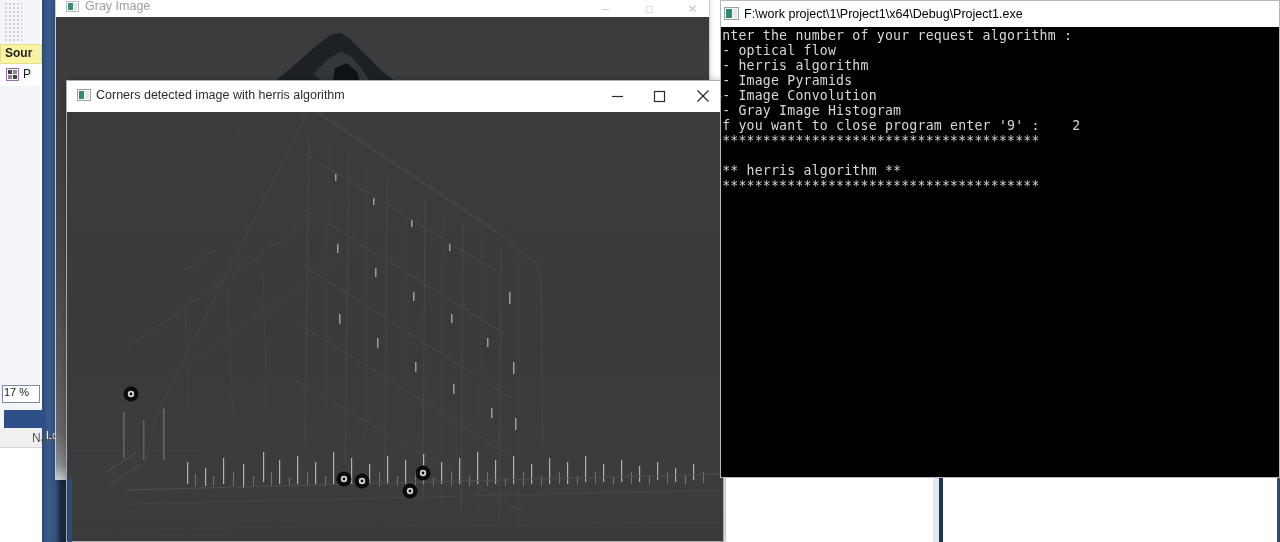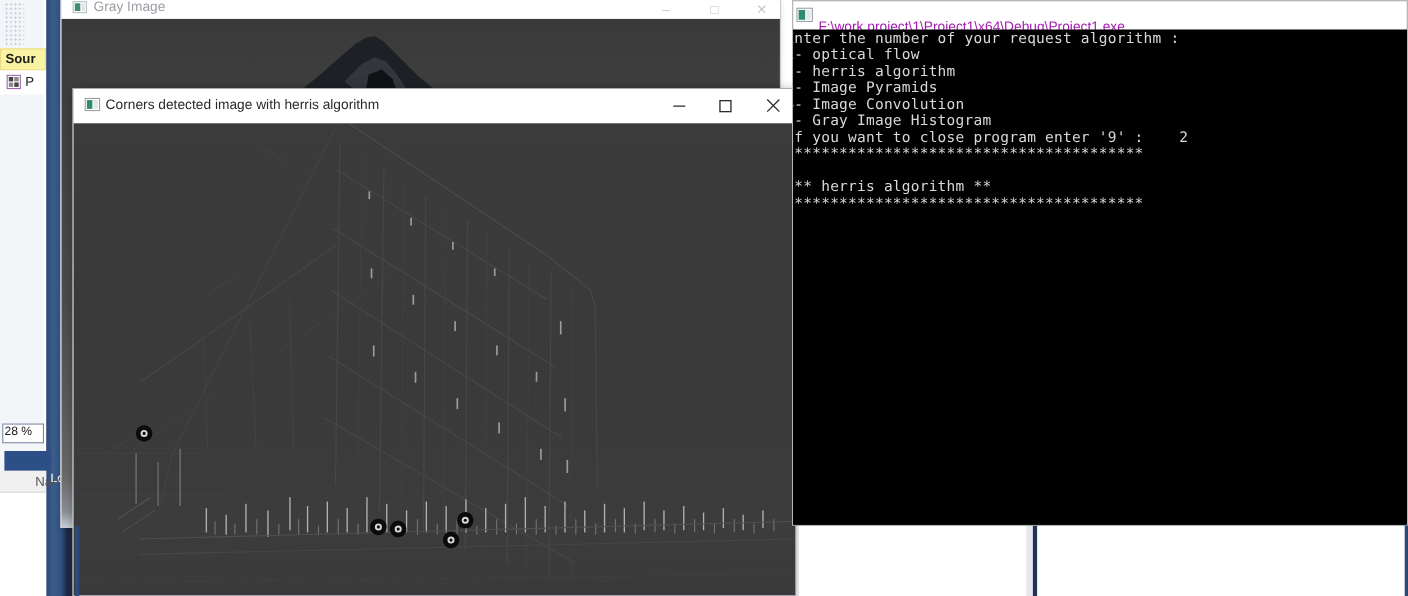--- a/index.html
+++ b/index.html
@@ -92,21 +92,21 @@
   #corner-canvas svg{display:block;}
 
   
   #console-window{left:720px;top:0;width:560px;height:478px;
     background:#000000;border:1px solid #b4b7bb;box-sizing:border-box;}
   #console-titlebar{left:721px;top:1px;width:558px;height:26px;background:#ffffff;}
   #console-icon{left:724px;top:7px;width:15px;height:13px;background:#ffffff;
     border:1px solid #9aa0a6;box-sizing:border-box;}
   #console-icon .gl{position:absolute;left:1px;top:1px;width:6px;height:9px;background:#2e8b6b;}
   #console-icon .gr{position:absolute;left:8px;top:1px;width:4px;height:9px;background:#e3e6ea;}
-  #console-title{left:744px;top:17px;font-size:12.5px;color:#a21caf;white-space:nowrap;}
+  #console-title{left:744px;top:7px;font-size:12.5px;color:#000000;white-space:nowrap;}
   #console-body{left:721px;top:27px;width:558px;height:450px;background:#000000;
     overflow:hidden;}
   #console-lines{position:absolute;left:-7px;top:1px;width:565px;
     font-family:"DejaVu Sans Mono", monospace;font-size:13.2px;line-height:15px;
     color:#d8d8d8;white-space:pre;letter-spacing:0.2px;}
   #console-lines div{height:15px;}
 
   
   #bottom-left-panel{left:725px;top:478px;width:208px;height:64px;background:#ffffff;
     border-left:1px solid #c8ccd4;box-sizing:border-box;}
@@ -133,21 +133,21 @@
     <i class="b"></i>
     <i class="c"></i>
     <i class="d"></i>
   </div>
 <div class="abs" id="vs-prop-text">P</div>
 
 <div class="abs" id="vs-blue-gutter"></div>
 <div class="abs" id="vs-blue-gutter2"></div>
 
 <div class="abs" id="vs-zoom-box"></div>
-<div class="abs" id="vs-zoom-text">28 %</div>
+<div class="abs" id="vs-zoom-text">17 %</div>
 
 <div class="abs" id="vs-locals-tab"></div>
 <div class="abs" id="vs-locals-text">Loca</div>
 <div class="abs" id="vs-grid-header"></div>
 <div class="abs" id="vs-grid-header-text">Name</div>
 <div class="abs" id="vs-grid-body"></div>
 
 <div class="abs" id="gray-window"></div>
 <div class="abs" id="gray-canvas">
   <svg id="gray-roof" class="abs" viewBox="0 0 190 75">

